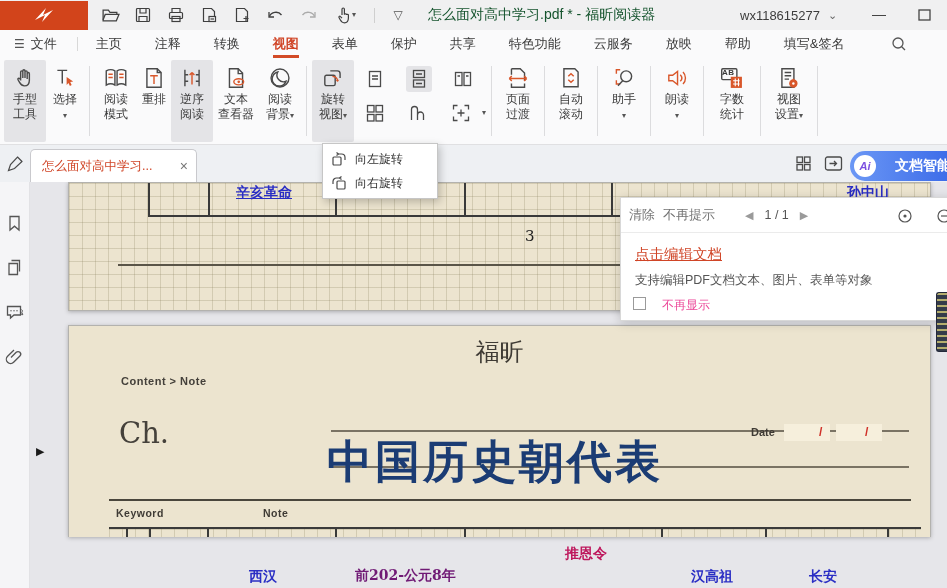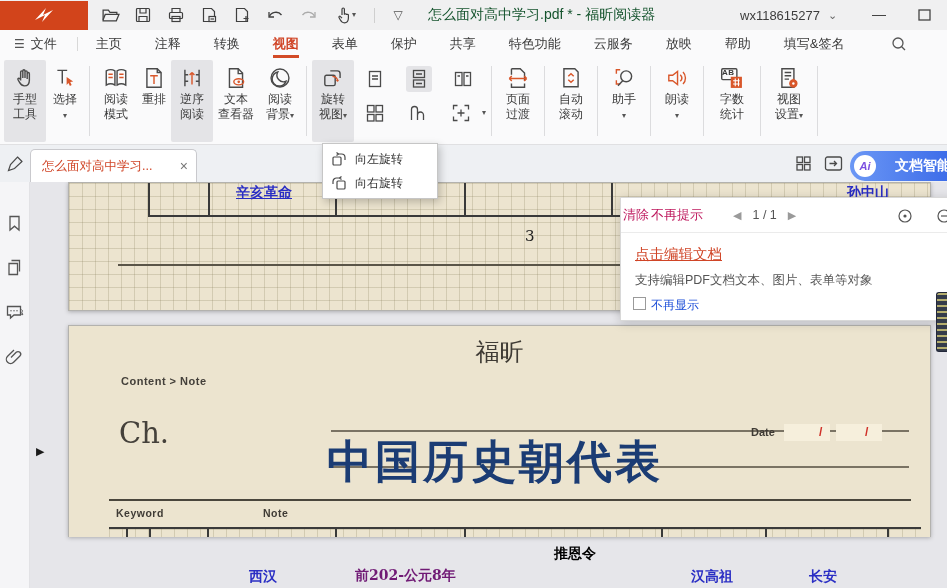--- a/index.html
+++ b/index.html
@@ -74,29 +74,29 @@
 .bigtitle{position:absolute;left:258px;top:106px;font-size:45px;font-weight:bold;color:#1b3c74;font-family:Liberation Mono, monospace;letter-spacing:3px;white-space:nowrap}
 .datebox{position:absolute;top:98px;width:46px;height:17px;background:#f6efdc}
 .datelabel{position:absolute;left:682px;top:100px;font-size:11px;font-weight:bold;color:#3f3b35}
 .slash{position:absolute;top:99px;font-size:12px;color:#d03028;font-weight:bold}
 .smalllabel{position:absolute;font-size:10.5px;font-weight:bold;color:#3f3b35;letter-spacing:.5px}
 .cell-text{position:absolute;font-size:14px;font-weight:bold;white-space:nowrap;font-family:"DejaVu Serif",serif}
 .vline{position:absolute;width:2px;background:#3a3a3a}
 
 .popup{position:absolute;left:620px;top:197px;width:334px;height:124px;background:#fff;border:1px solid #d8d8d8;box-shadow:0 2px 10px rgba(0,0,0,.18);z-index:40;overflow:hidden}
 .pop-head{height:35px;display:flex;align-items:center;border-bottom:1px solid #ebebeb;font-size:13px}
-.pop-action{color:#be185d;margin-left:2px;white-space:nowrap}
+.pop-action{color:#737373;margin-left:8px;white-space:nowrap}
 .pop-nav{display:flex;align-items:center;margin-left:30px;gap:11px}
 .pop-arrow{color:#9a9a9a;font-size:11px}
 .pop-count{color:#555;font-size:12.5px}
 .pop-target{position:absolute;left:276px;top:10px}
 .pop-minus{position:absolute;left:315px;top:10px}
 .pop-link{position:absolute;left:14px;top:47px;font-size:14.5px;color:#d04527;text-decoration:underline;white-space:nowrap}
 .pop-desc{position:absolute;left:14px;top:74px;font-size:12.5px;color:#555;white-space:nowrap}
-.pop-check{position:absolute;left:12px;top:99px;display:flex;align-items:flex-start;gap:5px;font-size:12px;color:#1d4ed8}
+.pop-check{position:absolute;left:12px;top:99px;display:flex;align-items:flex-start;gap:16px;font-size:12px;color:#ec4899}
 .checkbox{width:13px;height:13px;border:1px solid #9a9a9a;background:#fff;flex:none}
 
 .stripes{position:absolute;right:0;top:292px;width:11px;height:60px;background:repeating-linear-gradient(180deg,#b5ae6e 0 2px,#343b4a 2px 6px);background-color:#343b4a;border:1px solid #23283a;border-right:none;border-radius:3px 0 0 3px;z-index:45}
 </style>
 </head>
 <body>
 
 <div class="titlebar">
   <div class="logo">
     <svg width="24" height="22" viewBox="0 0 24 22">
@@ -485,21 +485,21 @@
     <div class="gridpaper" style="position:absolute;left:40px;width:812px;top:203px;bottom:0"></div>
     <div class="pline" style="left:40px;width:812px;top:201px;height:2px"></div>
     <div class="vline" style="left:57px;top:201px;bottom:0"></div>
     <div class="vline" style="left:80px;top:201px;bottom:0"></div>
     <div class="vline" style="left:138px;top:201px;bottom:0"></div>
     <div class="vline" style="left:266px;top:201px;bottom:0"></div>
     <div class="vline" style="left:395px;top:201px;bottom:0"></div>
     <div class="vline" style="left:592px;top:201px;bottom:0"></div>
     <div class="vline" style="left:696px;top:201px;bottom:0"></div>
     <div class="vline" style="left:818px;top:201px;bottom:0"></div>
-    <span class="cell-text" style="left:485px;top:219px;color:#000000">推恩令</span>
+    <span class="cell-text" style="left:496px;top:219px;color:#be185d">推恩令</span>
     <span class="cell-text" style="left:180px;top:242px;color:#2a2ec4">西汉</span>
     <span class="cell-text" style="left:286px;top:241px;color:#701a75">前202-公元8年</span>
     <span class="cell-text" style="left:622px;top:242px;color:#2a2ec4">汉高祖</span>
     <span class="cell-text" style="left:740px;top:242px;color:#2a2ec4">长安</span>
   </div>
 </div>
 
 <div class="dropdown">
   <div class="dd-item">
     <svg width="16" height="16" viewBox="0 0 16 16" fill="none" stroke="#4a4a4a" stroke-width="1.2">

